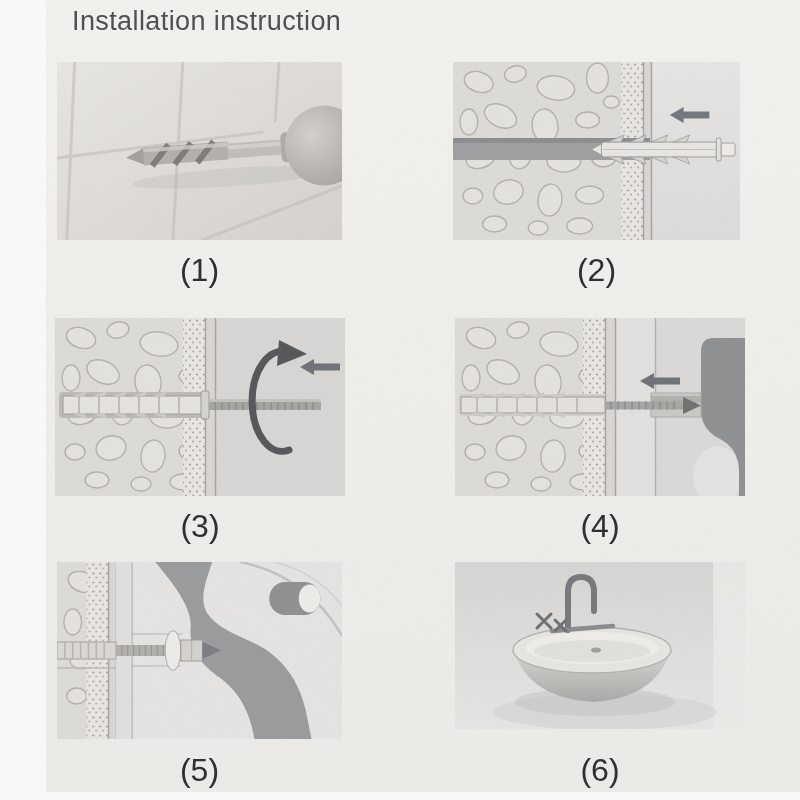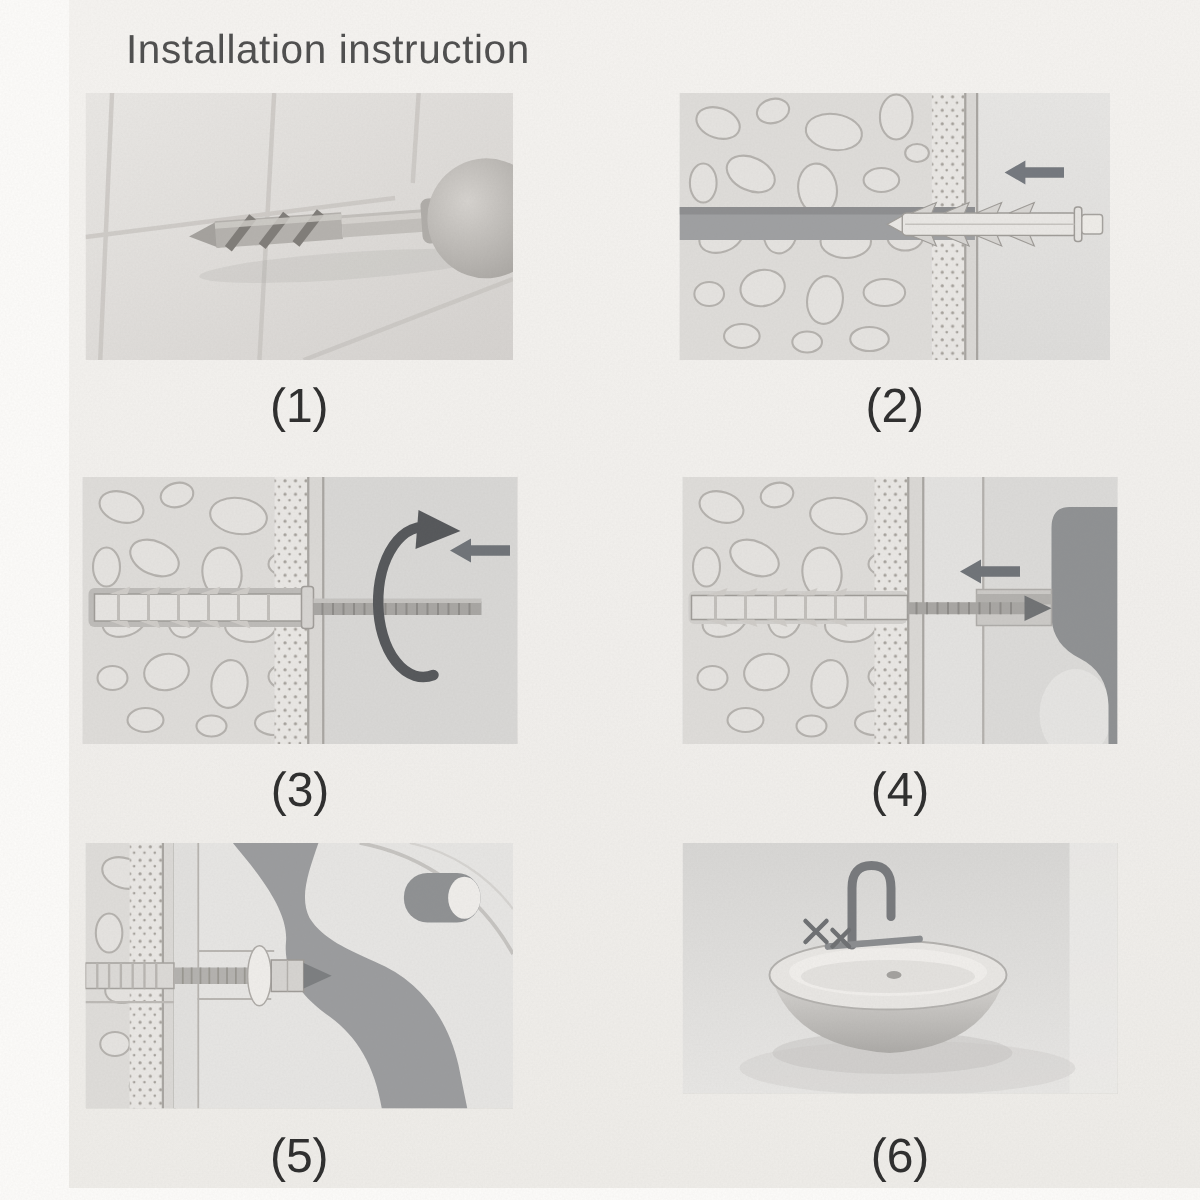--- a/index.html
+++ b/index.html
@@ -6,21 +6,21 @@
   .page{
     position:relative;width:800px;height:800px;overflow:hidden;
     background:#fdfcfa;
     font-family:"Liberation Sans","DejaVu Sans",sans-serif;
   }
   .paper{
     position:absolute;left:46px;top:0;right:0;bottom:8px;
     background:linear-gradient(178deg,#f6f4f1 0%,#f2f0ed 55%,#efede9 100%);
   }
   .title{
-    position:absolute;left:68px;top:2px;margin:16px;
+    position:absolute;left:68px;top:2px;margin:4px;
     font-size:27px;font-weight:400;letter-spacing:.4px;color:#4e4e4e;
   }
   figure.step{position:absolute;margin:0;}
   .panel{box-shadow:inset 0 0 22px rgba(110,105,100,.13);}
   .panel svg{display:block;}
   .cap{display:block;text-align:center;font-size:32px;color:#2d2d2d;}
   #f1{left:57px;top:62px;width:285px;}
   #f2{left:453px;top:62px;width:287px;}
   #f3{left:55px;top:318px;width:290px;}
   #f4{left:455px;top:318px;width:290px;}

